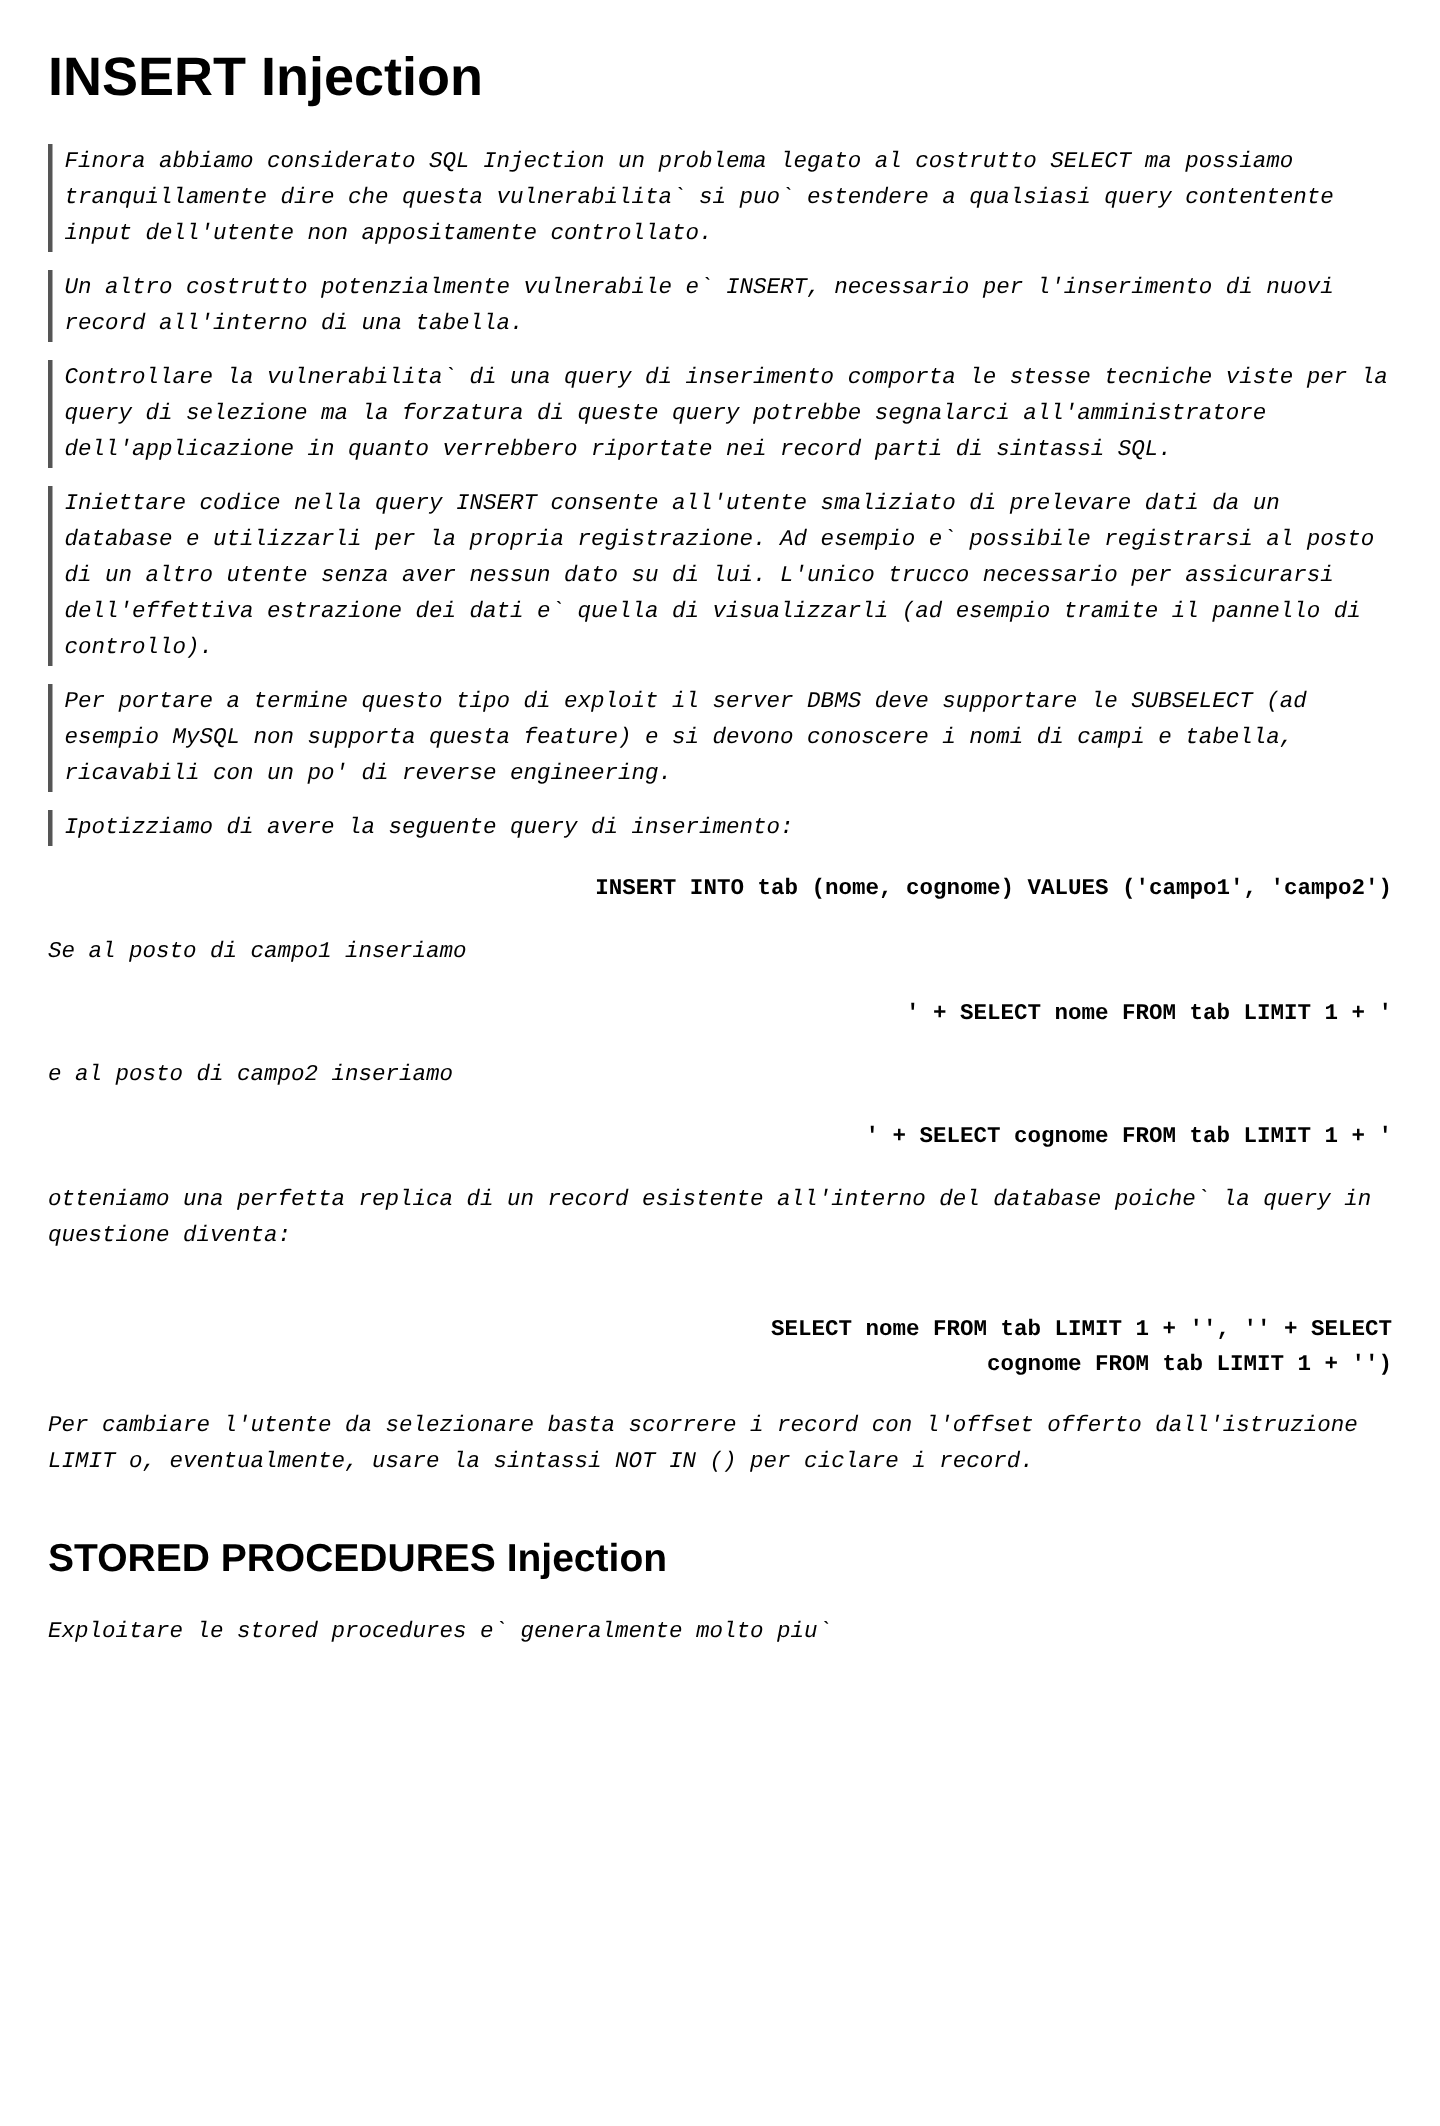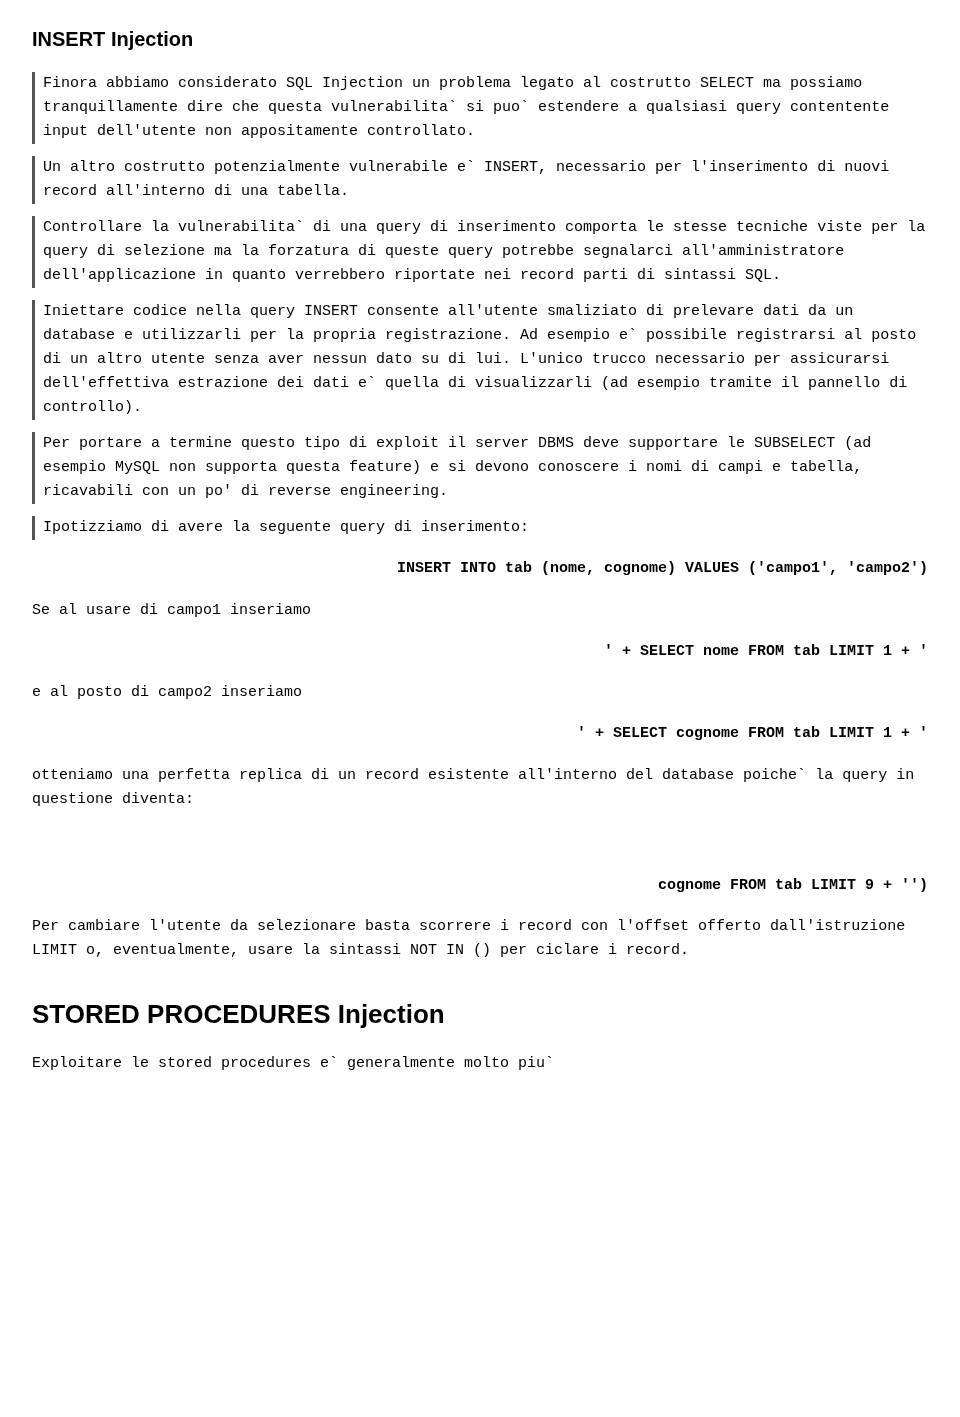--- a/index.html
+++ b/index.html
@@ -9,33 +9,34 @@
     }
     body {
       background: #ffffff;
       font-family: 'Courier New', Courier, monospace;
       font-size: 15px;
       line-height: 1.5;
       color: #000000;
       padding: 24px 32px;
     }
     .page-title {
-      font-size: 20px;
+      font-size: 36px;
       font-weight: bold;
       font-family: Arial, Helvetica, sans-serif;
       margin-bottom: 18px;
     }
     .section-title {
       font-size: 26px;
       font-weight: bold;
       font-family: Arial, Helvetica, sans-serif;
       margin-top: 32px;
       margin-bottom: 18px;
     }
     .body-text {
+      font-style: italic;
       margin-bottom: 12px;
       line-height: 1.6;
     }
     .code-block {
       font-style: normal;
       font-weight: bold;
       text-align: right;
       margin: 18px auto;
       display: block;
     }
@@ -57,33 +58,33 @@
 <p class="body-text left-border">Controllare la vulnerabilita` di una query di inserimento comporta le stesse tecniche viste per la query di selezione ma la forzatura di queste query potrebbe segnalarci all'amministratore dell'applicazione in quanto verrebbero riportate nei record parti di sintassi SQL.</p>
 
 <p class="body-text left-border">Iniettare codice nella query INSERT consente all'utente smaliziato di prelevare dati da un database e utilizzarli per la propria registrazione. Ad esempio e` possibile registrarsi al posto di un altro utente senza aver nessun dato su di lui. L'unico trucco necessario per assicurarsi dell'effettiva estrazione dei dati e` quella di visualizzarli (ad esempio tramite il pannello di controllo).</p>
 
 <p class="body-text left-border">Per portare a termine questo tipo di exploit il server DBMS deve supportare le SUBSELECT (ad esempio MySQL non supporta questa feature) e si devono conoscere i nomi di campi e tabella, ricavabili con un po' di reverse engineering.</p>
 
 <p class="body-text left-border">Ipotizziamo di avere la seguente query di inserimento:</p>
 
 <div class="code-block">INSERT INTO tab (nome, cognome) VALUES ('campo1', 'campo2')</div>
 
-<p class="body-text">Se al usare di campo1 inseriamo</p>
+<p class="body-text">Se al posto di campo1 inseriamo</p>
 
 <div class="code-block">' + SELECT nome FROM tab LIMIT 1 + '</div>
 
 <p class="body-text">e al posto di campo2 inseriamo</p>
 
 <div class="code-block">' + SELECT cognome FROM tab LIMIT 1 + '</div>
 
 <p class="body-text">otteniamo una perfetta replica di un record esistente all'interno del database poiche` la query in questione diventa:</p>
 
 <div class="code-block">
   <br>
-  <br>
-  <span>cognome FROM tab LIMIT 9 + '')</span>
+  <span>SELECT nome FROM tab LIMIT 1 + '', '' + SELECT</span><br>
+  <span>cognome FROM tab LIMIT 1 + '')</span>
 </div>
 
 <p class="body-text">Per cambiare l'utente da selezionare basta scorrere i record con l'offset offerto dall'istruzione LIMIT o, eventualmente, usare la sintassi NOT IN () per ciclare i record.</p>
 
 <h2 class="section-title">STORED PROCEDURES Injection</h2>
 
 <p class="body-text">Exploitare le stored procedures e` generalmente molto piu`</p>
 
 </body></html>

